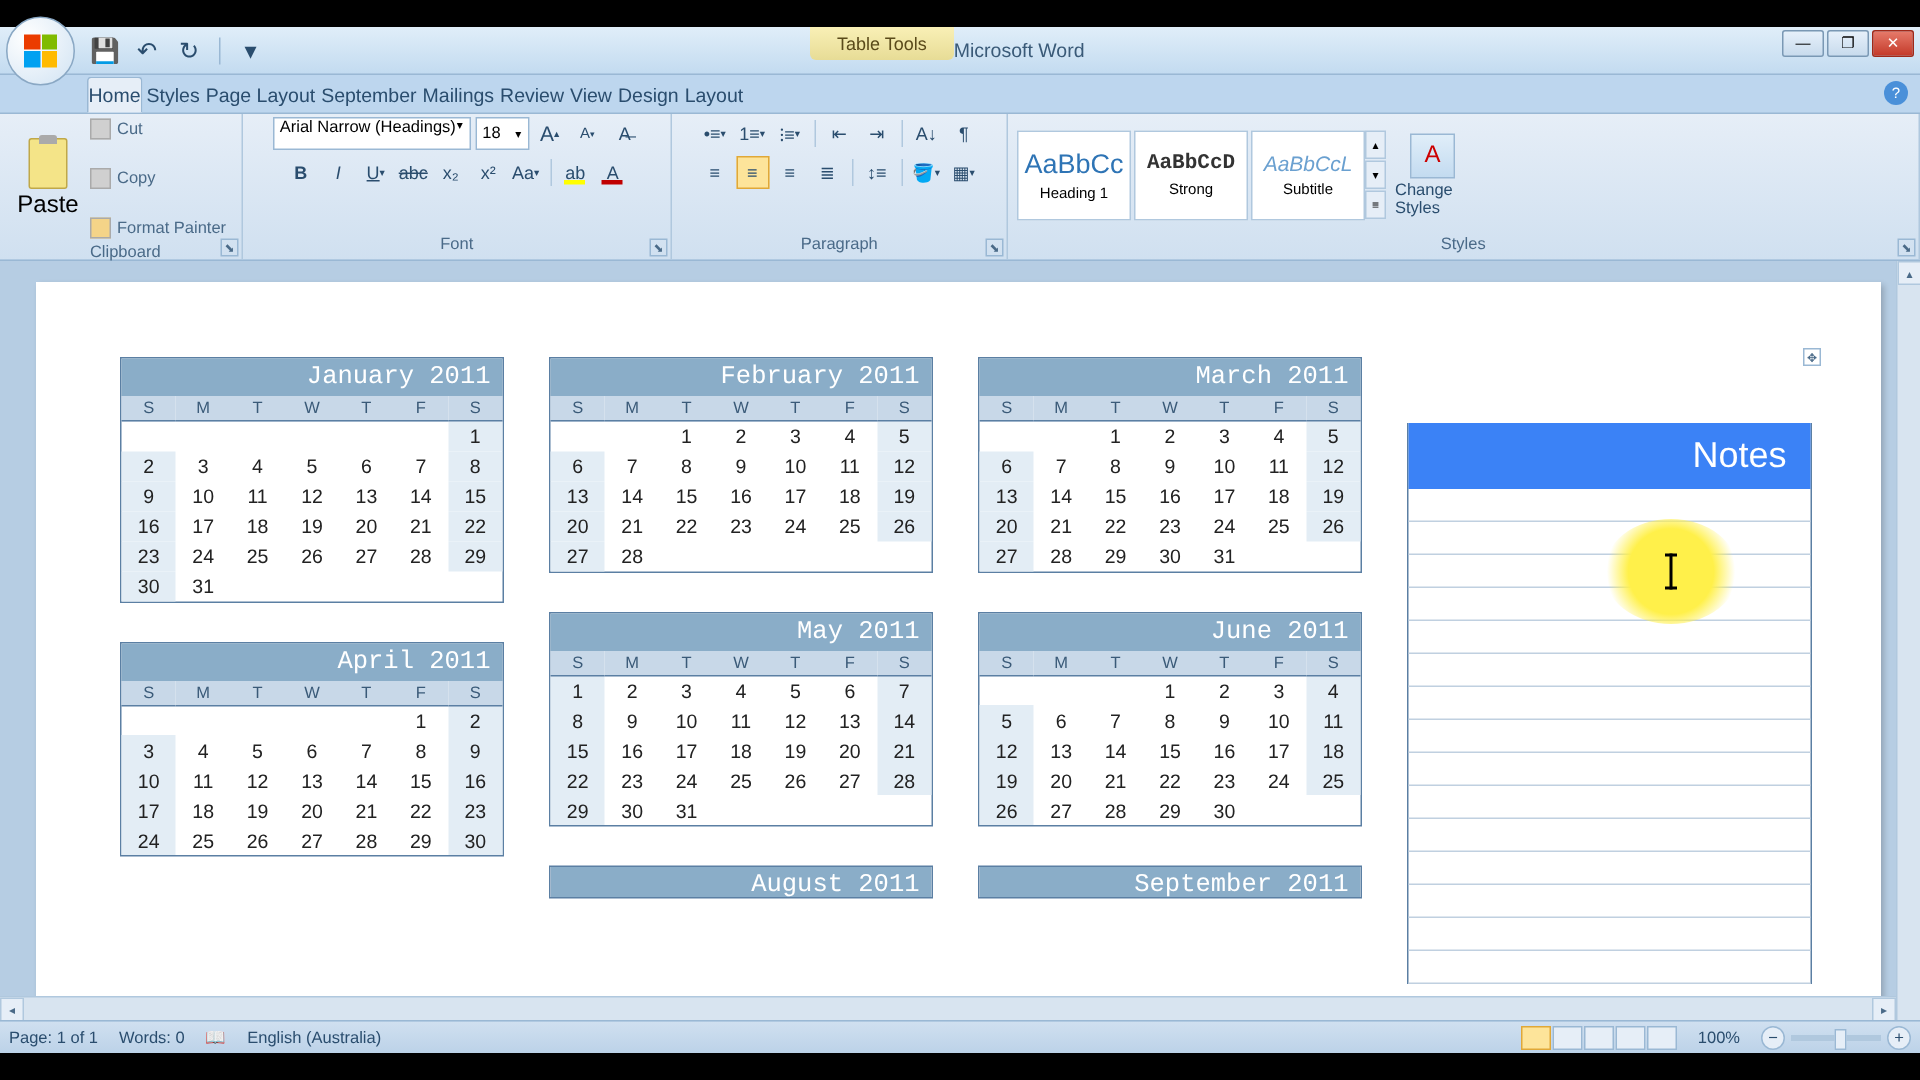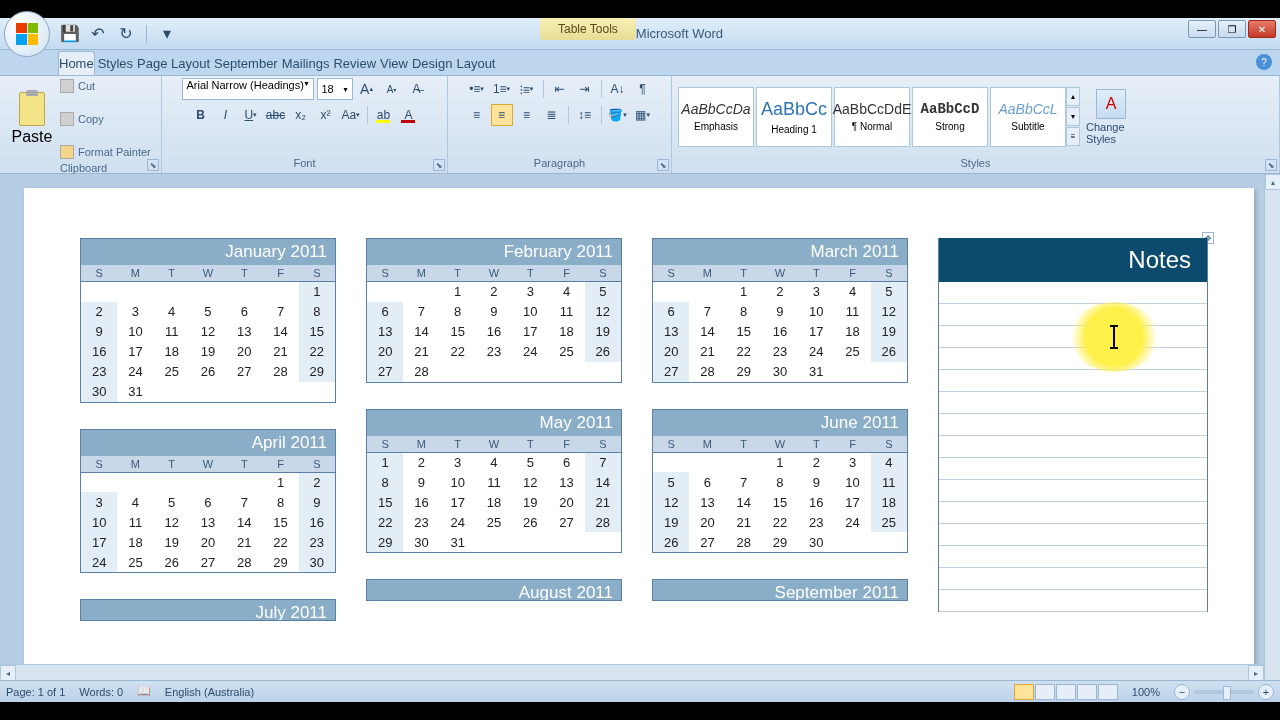--- a/index.html
+++ b/index.html
@@ -69,27 +69,27 @@
 .edit-btn .ico { width: 14px; height: 14px; }
 .find-ico { background: radial-gradient(circle at 30% 30%, #fff 30%, #4a90d9 35%, transparent 45%); }
 .repl-ico { background: #6aa060; }
 .sel-ico { background: #8aa8d0; }
 
 .doc-area { flex: 1; background: #b6cde3; padding-top: 14px; padding-left: 24px; overflow: hidden; position: relative; }
 .page { width: 1230px; height: 480px; background: #fff; box-shadow: 2px 2px 4px rgba(0,0,0,0.2); padding: 50px 46px 0 56px; position: relative; }
 .cal-grid { display: flex; gap: 30px; }
 .cal-col { display: flex; flex-direction: column; gap: 26px; }
 .month { width: 256px; border: 1px solid #5b7fa3; }
-.month-title { background: #8aadc8; color: #fff; text-align: right; padding: 3px 8px; font-size: 17px; font-family: Liberation Sans, sans-serif; }
+.month-title { background: #8aadc8; color: #fff; text-align: right; padding: 3px 8px; font-size: 17px; font-family: Liberation Mono, monospace; }
 .month table { width: 100%; border-collapse: collapse; }
 .month th { background: #c8d8e8; color: #3a5a78; font-size: 11px; font-weight: normal; padding: 2px 0; width: 14.28%; border-bottom: 1px solid #5b7fa3; }
 .month td { text-align: center; font-size: 13px; padding: 1px 0; font-family: "Arial Narrow", Arial, sans-serif; color: #222; height: 20px; }
 .month td.we { background: #e3edf5; }
 .notes-block { width: 270px; border-left: 1px solid #5b7fa3; border-right: 1px solid #5b7fa3; background: #fff; position: relative; }
-.notes-head { background: #0c4a6e; color: #fff; font-size: 24px; text-align: right; padding: 8px 16px; font-family: "Arial Narrow", Arial, sans-serif; }
+.notes-head { background: #3b82f6; color: #fff; font-size: 24px; text-align: right; padding: 8px 16px; font-family: "Arial Narrow", Arial, sans-serif; margin-top: 44px; }
 .notes-lines { height: 330px; }
 .notes-lines div { height: 22px; border-bottom: 1px solid #c0d0e0; }
 .yellow-highlight { position: absolute; width: 90px; height: 70px; background: radial-gradient(circle, #fff04a 50%, rgba(255,240,74,0) 75%); border-radius: 50%; left: 130px; top: 64px; display: flex; align-items: center; justify-content: center; }
 .cursor-caret { width: 2px; height: 24px; background: #000; position: relative; }
 .cursor-caret::before, .cursor-caret::after { content:""; position:absolute; width:8px; height:2px; background:#000; left:-3px; }
 .cursor-caret::before { top: 0; } .cursor-caret::after { bottom: 0; }
 .table-handle { position: absolute; width: 12px; height: 12px; border: 1px solid #9ab8d4; background: #fff; top: -6px; right: -6px; font-size: 8px; display: flex; align-items: center; justify-content: center; color: #4a6a88; cursor: move; }
 .month.cut { height: 22px; overflow: hidden; }
 
 .scrollbar-v { position: absolute; right: 0; top: 0; bottom: 0; width: 16px; background: #d8e4f0; border-left: 1px solid #b0c8de; }
@@ -247,31 +247,23 @@
           <div class="btn-sm">▦<span style="font-size:7px">▾</span></div>
         </div>
       </div>
       <div class="group-label">Paragraph</div>
       <div class="dialog-launch">⬊</div>
     </div>
 
     <div class="group" style="flex:1">
       <div class="group-body">
         <div class="style-gallery" id="style-gallery">
-            <div class="style-item emph">
-              <div class="prev">AaBbCcDa</div>
-              <div>Emphasis</div>
-            </div>
             <div class="style-item h1">
               <div class="prev">AaBbCc</div>
               <div>Heading 1</div>
-            </div>
-            <div class="style-item ">
-              <div class="prev">AaBbCcDdE</div>
-              <div>¶ Normal</div>
             </div>
             <div class="style-item strong">
               <div class="prev">AaBbCcD</div>
               <div>Strong</div>
             </div>
             <div class="style-item subtitle">
               <div class="prev">AaBbCcL</div>
               <div>Subtitle</div>
             </div>
           </div>
@@ -418,23 +410,20 @@
                     <td class="we">24</td>
                     <td>25</td>
                     <td>26</td>
                     <td>27</td>
                     <td>28</td>
                     <td>29</td>
                     <td class="we">30</td>
                   </tr>
                 </tbody>
               </table>
-            </div>
-            <div class="month cut">
-              <div class="month-title">July 2011</div>
             </div>
           </div>
         <div class="cal-col" id="col2">
             <div class="month">
               <div class="month-title">February 2011</div>
               <table>
                 <tbody>
                   <tr>
                     <th>S</th>
                     <th>M</th>

